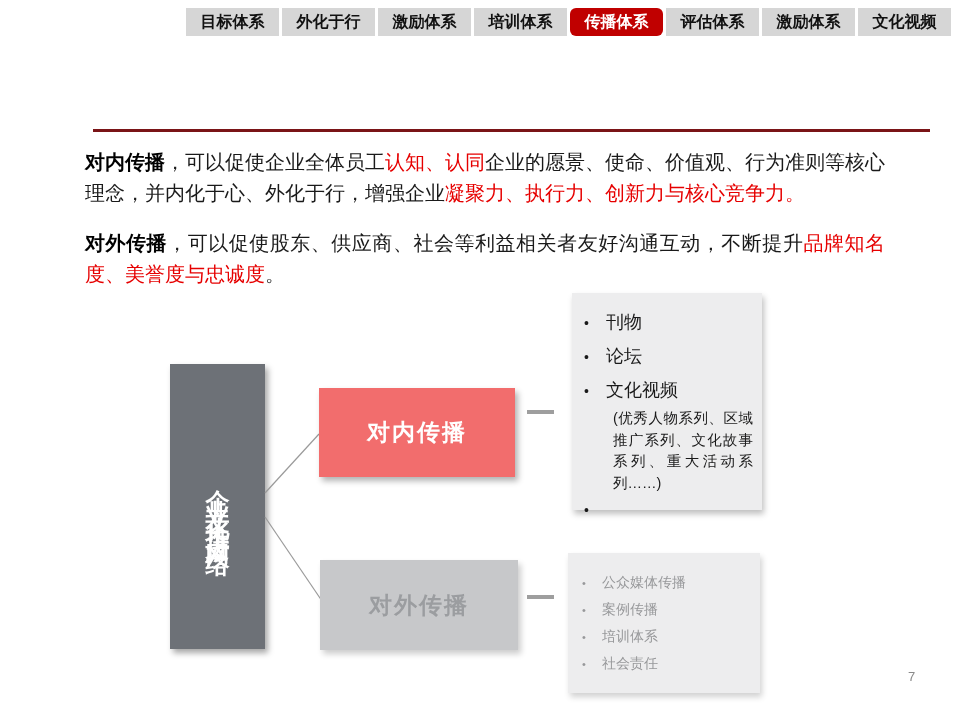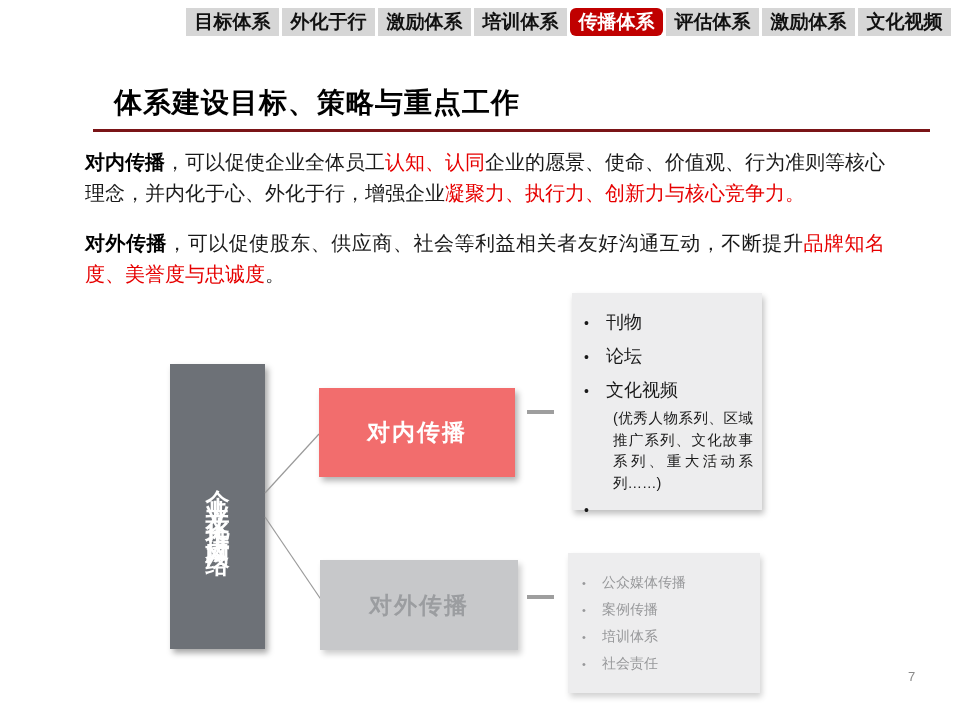--- a/index.html
+++ b/index.html
@@ -13,21 +13,21 @@
   .slide { position: absolute; inset: 0; background: #ffffff; }
 
   
   .tabbar {
     position: absolute; left: 186px; top: 8px;
     display: flex; gap: 3px;
   }
   .tab {
     width: 93px; height: 28px;
     background: #d6d6d6; color: #111111;
-    font-size: 19px; font-weight: bold;
+    font-size: 16px; font-weight: bold;
     display: flex; align-items: center; justify-content: center;
     cursor: pointer; white-space: nowrap;
   }
   .tab.active { background: #c00000; color: #ffffff; border-radius: 6px; }
 
   
   .page-title {
     position: absolute; left: 114px; top: 84px;
     font-size: 28px; font-weight: bold; color: #000000;
     letter-spacing: 1px; white-space: nowrap;
@@ -122,21 +122,20 @@
     <div class="tab">目标体系</div>
     <div class="tab">外化于行</div>
     <div class="tab">激励体系</div>
     <div class="tab">培训体系</div>
     <div class="tab active">传播体系</div>
     <div class="tab">评估体系</div>
     <div class="tab">激励体系</div>
     <div class="tab">文化视频</div>
   </div>
 
-  <div class="page-title">体系建设目标、策略与重点工作</div>
   <div class="title-rule"></div>
 
   <div class="para p2">
     <span class="lead">对外传播</span><span>，可以促使股东、供应商、社会等利益相关者友好沟通互动，不断提升</span><span class="hl">品牌知名度、美誉度与忠诚度</span><span>。</span>
   </div>
 
   <div class="para p1">
     <span class="lead">对内传播</span><span>，可以促使企业全体员工</span><span class="hl">认知、认同</span><span>企业的愿景、使命、价值观、行为准则等核心理念，并内化于心、外化于行，增强企业</span><span class="hl">凝聚力、执行力、创新力与核心竞争力。</span>
   </div>
 

